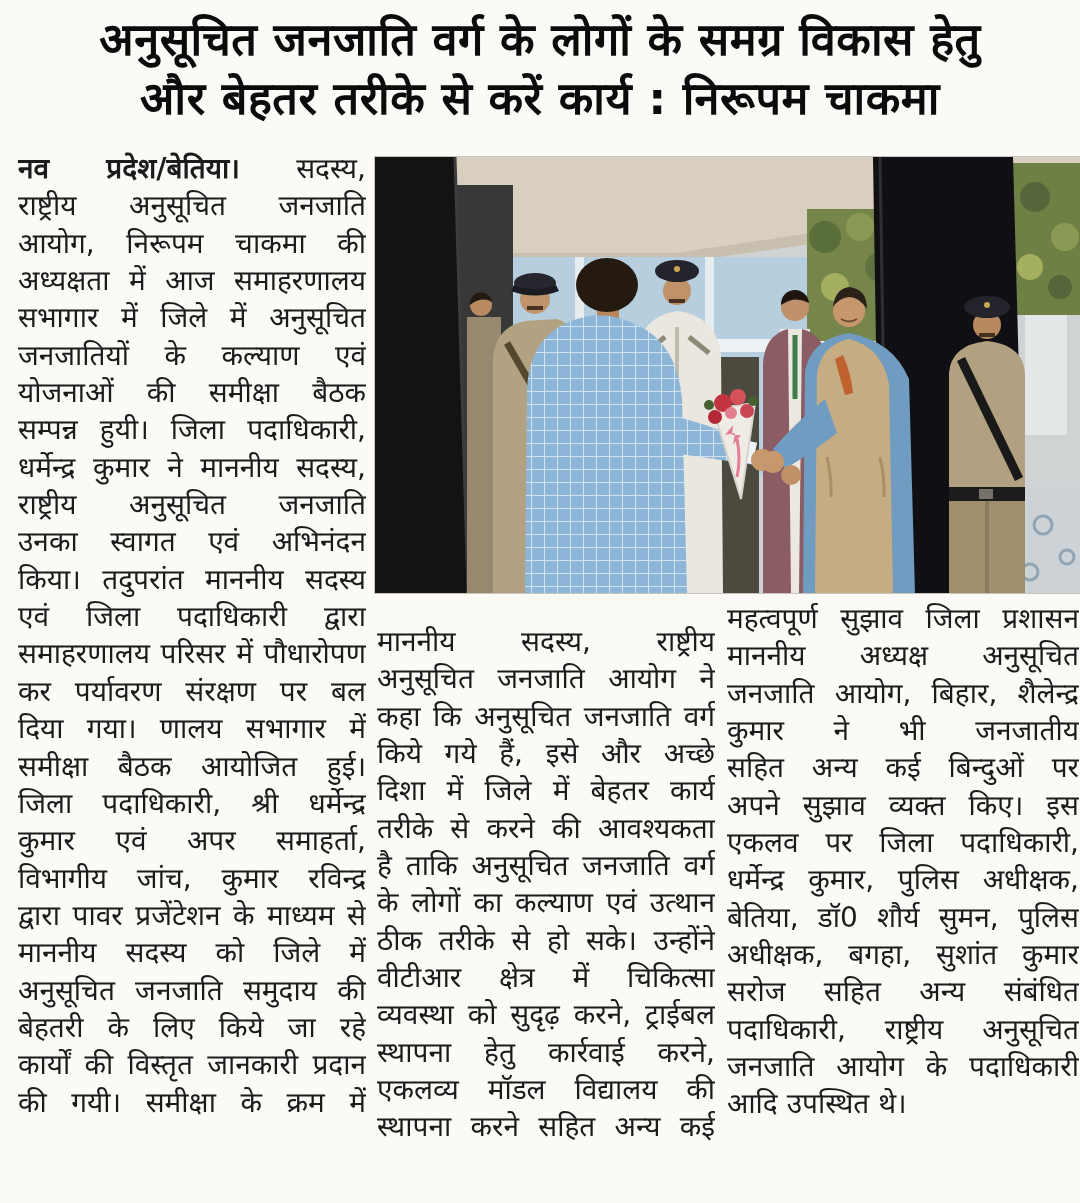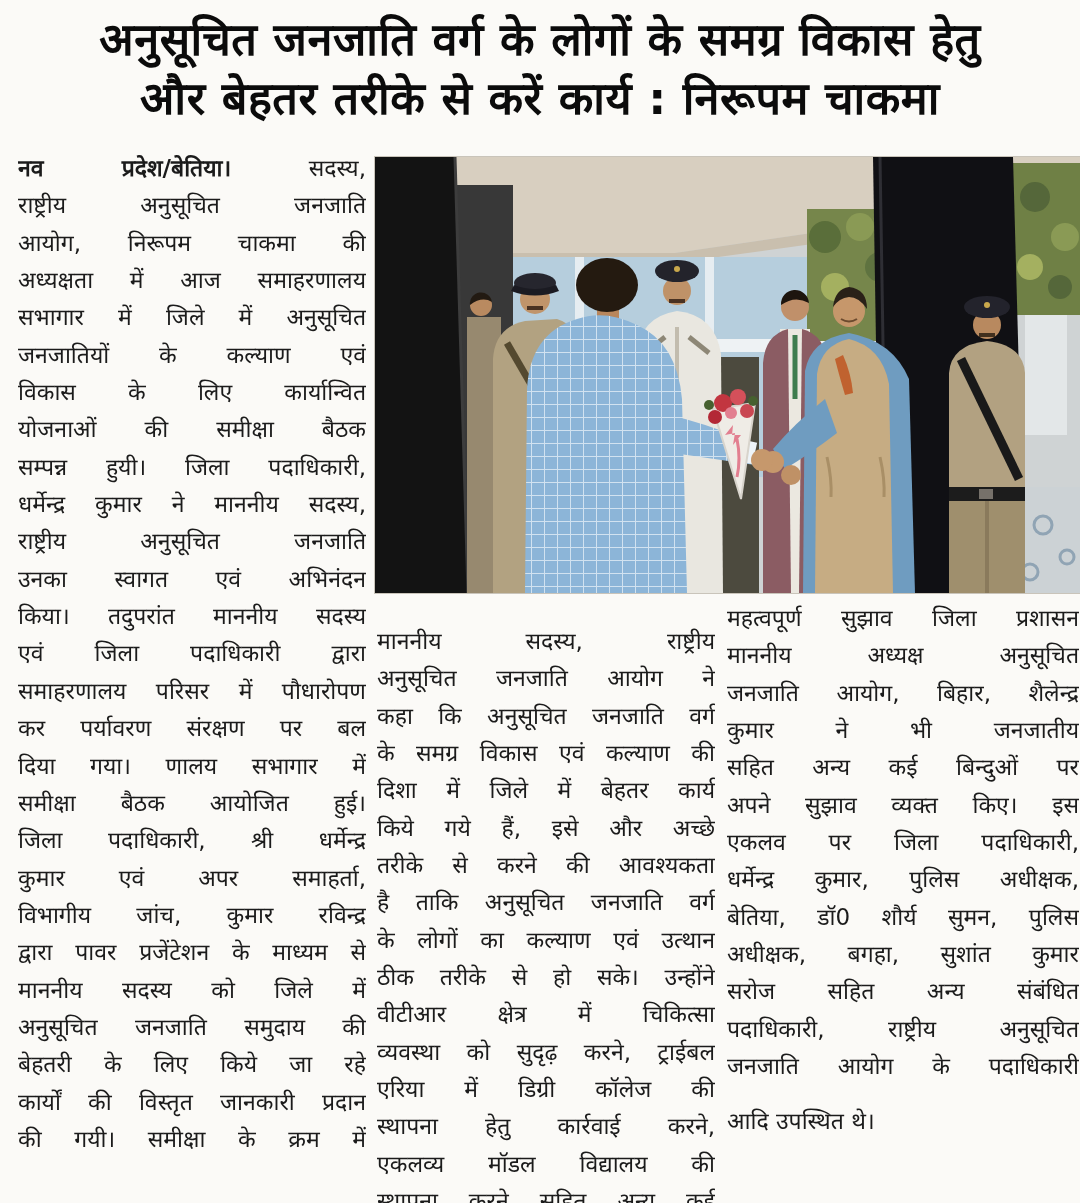--- a/index.html
+++ b/index.html
@@ -13,31 +13,31 @@
   .page{position:relative;width:1072px;height:1203px;background:#fbfaf7;}
   
   .headline{
     position:absolute;top:10px;left:0;width:1080px;
     text-align:center;font-weight:700;color:#0b0b0b;
     font-size:45px;line-height:59px;letter-spacing:0.5px;
   }
   
   .col{
     position:absolute;
-    font-size:23px;line-height:37.35px;color:#1b1b1b;
+    font-size:28px;line-height:37.35px;color:#1b1b1b;
   }
   .col-left{left:18px;top:150px;width:348px;}
   .col-mid{left:377px;top:600px;width:338px;margin-top:23px;}
   .col-right{left:727px;top:600px;width:352px;}
   .jline{
     height:37.35px;overflow:hidden;
     text-align:justify;text-align-last:justify;
     white-space:nowrap;
   }
-  .jline.align-left{text-align-last:left;margin-top:18px;}
+  .jline.align-left{text-align-last:left;}
   .lead-bold{font-weight:700;}
   
   .photo-frame{
     position:absolute;left:375px;top:157px;width:705px;height:436px;
     background:#d8cfc0;outline:1px solid #c9c4ba;
   }
   .photo-frame svg{display:block;width:705px;height:436px;}
 </style>
 </head>
 <body>
@@ -183,21 +183,20 @@
     </svg>
   </div>
 
   <div class="col col-left">
       <div class="jline"><span class="lead-bold">नव प्रदेश/बेतिया।</span><span> सदस्य,</span></div>
       <div class="jline">राष्ट्रीय अनुसूचित जनजाति</div>
       <div class="jline">आयोग, निरूपम चाकमा की</div>
       <div class="jline">अध्यक्षता में आज समाहरणालय</div>
       <div class="jline">सभागार में जिले में अनुसूचित</div>
       <div class="jline">जनजातियों के कल्याण एवं</div>
-      <div class="jline">विकास के लिए कार्यान्वित</div>
       <div class="jline">योजनाओं की समीक्षा बैठक</div>
       <div class="jline">सम्पन्न हुयी। जिला पदाधिकारी,</div>
       <div class="jline">धर्मेन्द्र कुमार ने माननीय सदस्य,</div>
       <div class="jline">राष्ट्रीय अनुसूचित जनजाति</div>
       <div class="jline">उनका स्वागत एवं अभिनंदन</div>
       <div class="jline">किया। तदुपरांत माननीय सदस्य</div>
       <div class="jline">एवं जिला पदाधिकारी द्वारा</div>
       <div class="jline">समाहरणालय परिसर में पौधारोपण</div>
       <div class="jline">कर पर्यावरण संरक्षण पर बल</div>
       <div class="jline">दिया गया। णालय सभागार में</div>
@@ -209,30 +208,28 @@
       <div class="jline">माननीय सदस्य को जिले में</div>
       <div class="jline">अनुसूचित जनजाति समुदाय की</div>
       <div class="jline">बेहतरी के लिए किये जा रहे</div>
       <div class="jline">कार्यों की विस्तृत जानकारी प्रदान</div>
       <div class="jline">की गयी।  समीक्षा के क्रम में</div>
     </div>
   <div class="col col-mid">
       <div class="jline">माननीय सदस्य, राष्ट्रीय</div>
       <div class="jline">अनुसूचित जनजाति आयोग ने</div>
       <div class="jline">कहा कि अनुसूचित जनजाति वर्ग</div>
-      <div class="jline">के समग्र विकास एवं कल्याण की</div>
+      <div class="jline">किये गये हैं, इसे और अच्छे</div>
       <div class="jline">दिशा में जिले में बेहतर कार्य</div>
-      <div class="jline">किये गये हैं, इसे और अच्छे</div>
       <div class="jline">तरीके से करने की आवश्यकता</div>
       <div class="jline">है ताकि अनुसूचित जनजाति वर्ग</div>
       <div class="jline">के लोगों का कल्याण एवं उत्थान</div>
       <div class="jline">ठीक तरीके से हो सके। उन्होंने</div>
       <div class="jline">वीटीआर क्षेत्र में चिकित्सा</div>
       <div class="jline">व्यवस्था को सुदृढ़ करने, ट्राईबल</div>
-      <div class="jline">एरिया में डिग्री कॉलेज की</div>
       <div class="jline">स्थापना हेतु कार्रवाई करने,</div>
       <div class="jline">एकलव्य मॉडल विद्यालय की</div>
       <div class="jline">स्थापना करने सहित अन्य कई</div>
     </div>
   <div class="col col-right">
       <div class="jline">महत्वपूर्ण सुझाव जिला प्रशासन</div>
       <div class="jline">माननीय अध्यक्ष अनुसूचित</div>
       <div class="jline">जनजाति आयोग, बिहार, शैलेन्द्र</div>
       <div class="jline">कुमार ने भी जनजातीय</div>
       <div class="jline">सहित अन्य कई बिन्दुओं पर</div>

